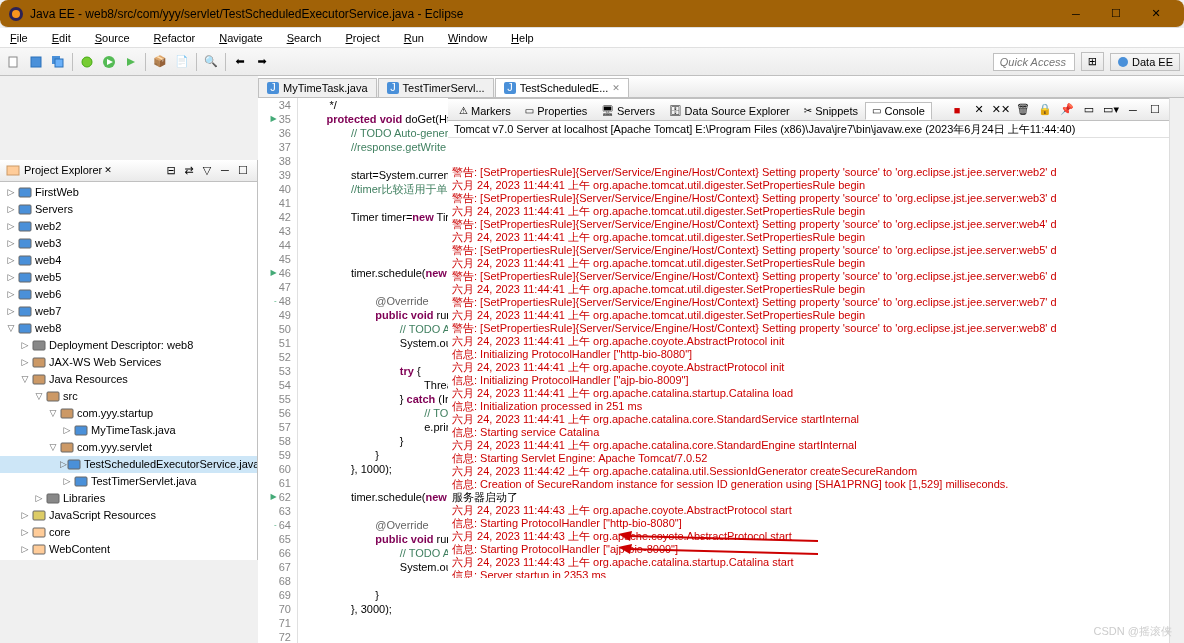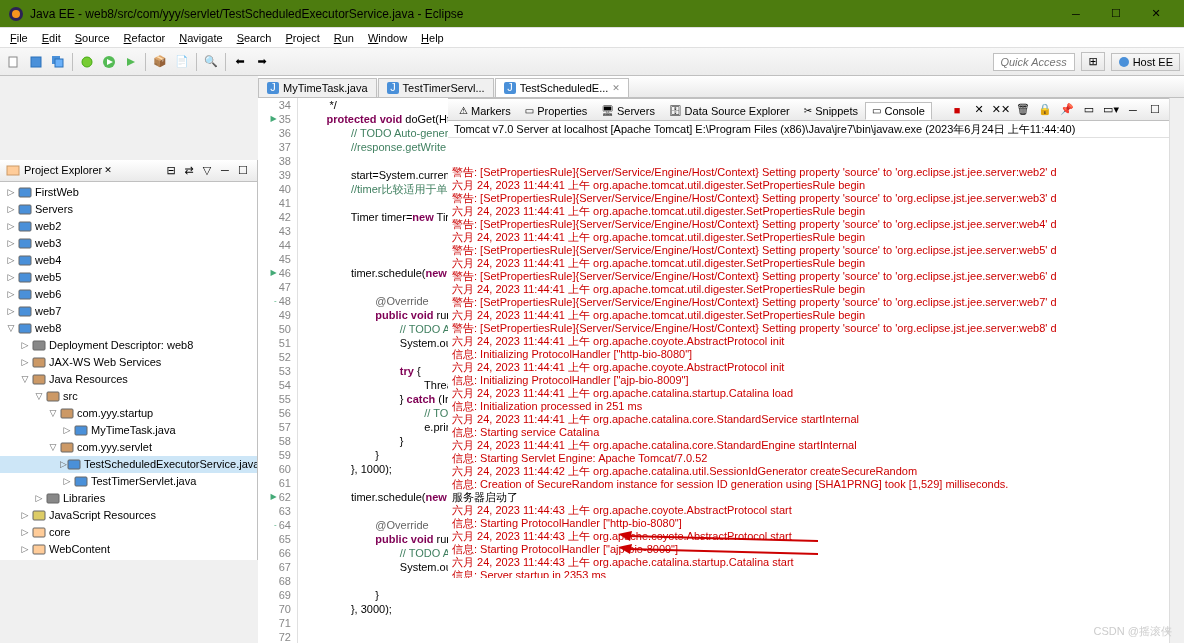--- a/index.html
+++ b/index.html
@@ -1,21 +1,21 @@
 <!DOCTYPE html>
 <html><head>
 <meta charset="utf-8">
 <style>
 * { margin: 0; padding: 0; box-sizing: border-box; font-family: "Segoe UI", Tahoma, sans-serif; font-size: 11px; }
 body { background: #f0f0f0; width: 1184px; height: 643px; overflow: hidden; display: flex; flex-direction: column; }
-.titlebar { height: 28px; background: #4d7c0f; display: flex; align-items: center; padding: 0 8px; border-bottom: 1px solid #e0e0e0; }
+.titlebar { height: 28px; background: #a16207; display: flex; align-items: center; padding: 0 8px; border-bottom: 1px solid #e0e0e0; border-radius: 8px; }
 .titlebar .icon { width: 16px; height: 16px; margin-right: 6px; }
 .titlebar .title { flex: 1; font-size: 12px; }
 .titlebar .winbtn { width: 40px; height: 28px; display: flex; align-items: center; justify-content: center; cursor: pointer; }
-.menubar { height: 20px; background: #fff; display: flex; align-items: center; padding: 0 4px; gap: 2px; border-bottom: 1px solid #e0e0e0; }
+.menubar { height: 20px; background: #fff; display: flex; align-items: center; padding: 0 4px; gap: 12px; border-bottom: 1px solid #e0e0e0; }
 .menubar span { padding: 2px 6px; cursor: pointer; font-size: 11px; }
 .menubar span u { text-decoration: underline; }
 .toolbar { height: 28px; background: linear-gradient(#f8f8f8,#ececec); display: flex; align-items: center; padding: 0 4px; gap: 2px; border-bottom: 1px solid #c0c0c0; }
 .tbtn { width: 20px; height: 20px; display: flex; align-items: center; justify-content: center; cursor: pointer; border-radius: 2px; }
 .tsep { width: 1px; height: 18px; background: #c0c0c0; margin: 0 2px; }
 .quickaccess { margin-left: auto; background: #fff; border: 1px solid #c0c0c0; padding: 2px 6px; width: 82px; font-style: italic; color: #888; }
 .persp { background: linear-gradient(#f8f8f8,#e8e8e8); border: 1px solid #c0c0c0; padding: 2px 6px; margin-left: 4px; display: flex; align-items: center; gap: 3px; }
 .main { flex: 1; display: flex; min-height: 0; align-items: center; }
 .explorer { width: 258px; background: #fff; border-right: 1px solid #c0c0c0; display: flex; flex-direction: column; }
 .exp-header { height: 22px; background: linear-gradient(#fff,#eaeaea); display: flex; align-items: center; padding: 0 6px; border-bottom: 1px solid #c0c0c0; font-size: 11px; }
@@ -121,21 +121,21 @@
   <div class="tbtn">🔍</div>
   <div class="tsep"></div>
   <div class="tbtn">⬅</div>
   <div class="tbtn">➡</div>
   <input class="quickaccess" placeholder="Quick Access" style="">
   <div class="persp">⊞</div>
   <div class="persp">
       <svg width="12" height="12">
         <circle cx="6" cy="6" r="5" fill="#4a90d9"></circle>
       </svg>
-      <span>Host EE</span>
+      <span>Data EE</span>
     </div>
 </div>
 
 <div class="main">
   <div class="explorer">
     <div class="exp-header">
       <svg width="14" height="14">
           <rect x="1" y="3" width="12" height="9" fill="#fc9" stroke="#c96"></rect>
         </svg>
       <span style="margin-left:4px">Project Explorer</span>

